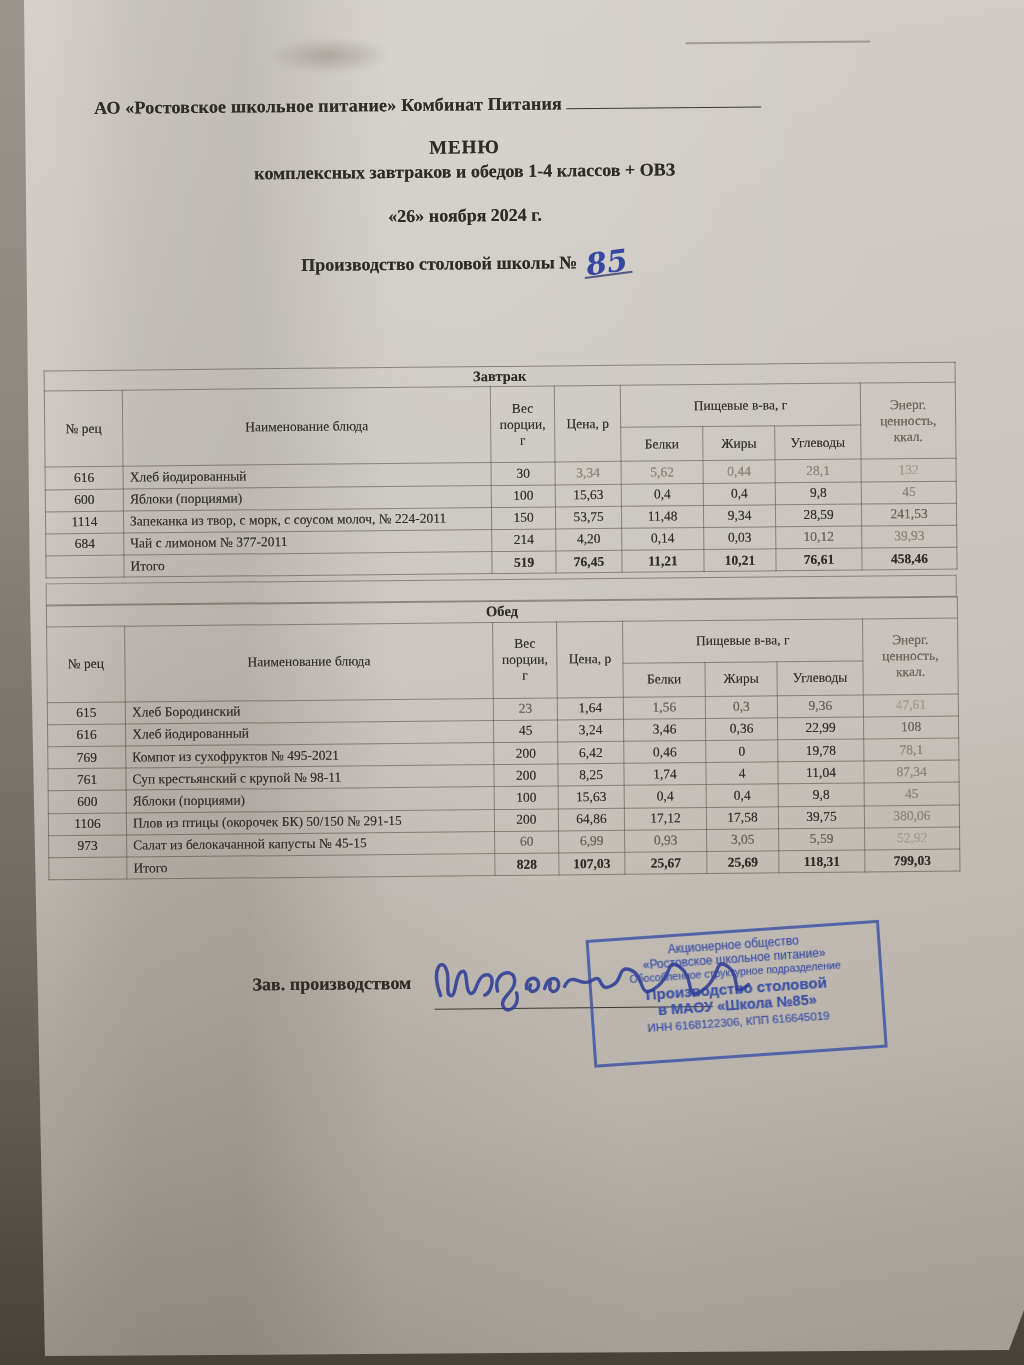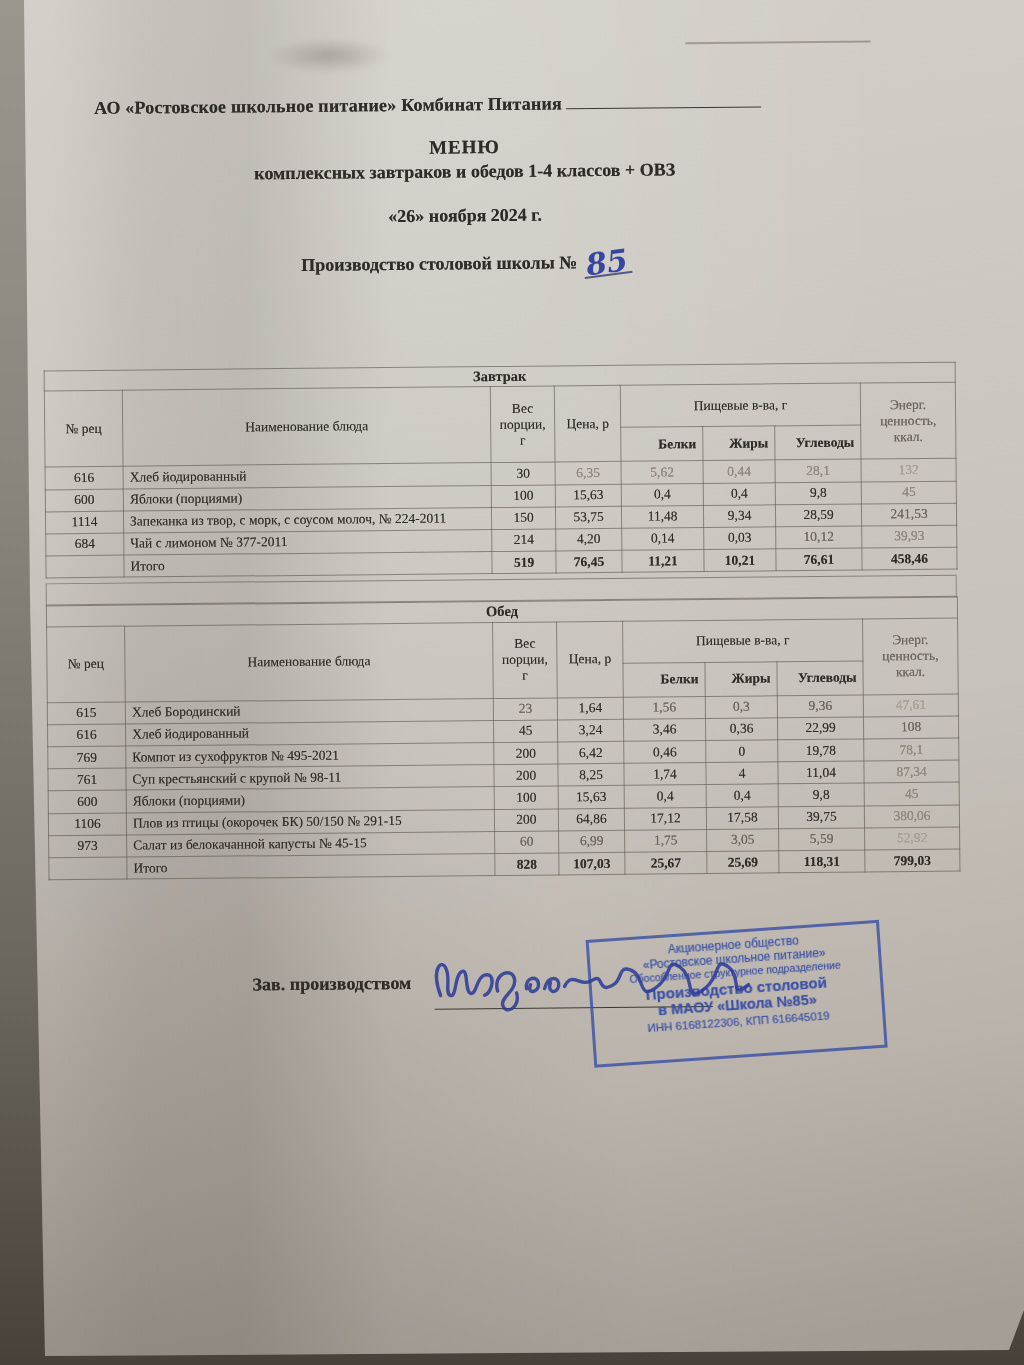--- a/index.html
+++ b/index.html
@@ -34,21 +34,21 @@
     color:#3547a2;font-size:30px;line-height:20px;transform:rotate(-7deg) translateY(5px);
     margin-left:5px;border-bottom:2px solid rgba(52,60,120,.8);padding:0 3px 1px 3px;text-shadow:none;}
 
   .tables{position:absolute;left:42px;top:366px;width:911px;}
   table.menu{border-collapse:collapse;width:911px;table-layout:fixed;}
   table.menu td{border:1px solid rgba(78,72,64,.55);padding:2.5px 6px;font-size:13.5px;line-height:1.2;
     vertical-align:middle;overflow:hidden;text-shadow:0 0 .5px rgba(60,55,48,.55);}
   table.menu{border:1.4px solid rgba(70,64,56,.6);}
   tr.ttl td{font-weight:bold;font-size:14.5px;padding:1px;text-align:center;}
   tr.hdr td{height:36px;text-align:center;}
-  tr.hdr2 td{height:28px;text-align:right;font-weight:bold;}
+  tr.hdr2 td{height:28px;text-align:center;}
   .c{text-align:center;}
   .l{text-align:left;}
   .b{font-weight:bold;}
   .f1{color:#6b655c;}
   .f2{color:#958c80;}
   .f3{color:#b5aa9c;}
   .tight{padding-right:40px !important;}
   .spacer-strip{height:20px;border:1.2px solid rgba(80,74,66,.5);border-top:1.6px solid rgba(80,74,66,.55);margin-top:5px;}
 
   .sig-label{position:absolute;left:245px;top:972px;font-size:18px;font-weight:bold;text-shadow:0 0 .6px rgba(48,44,38,.7);}
@@ -113,21 +113,21 @@
         </tr>
         <tr class="hdr2">
           <td>Белки</td>
           <td>Жиры</td>
           <td>Углеводы</td>
         </tr>
         <tr>
           <td class="c">616</td>
           <td class="l">Хлеб йодированный</td>
           <td class="c">30</td>
-          <td class="c f2">6,35</td>
+          <td class="c f2">3,34</td>
           <td class="c f2">5,62</td>
           <td class="c f2">0,44</td>
           <td class="c f2">28,1</td>
           <td class="c f3">132</td>
         </tr>
         <tr>
           <td class="c">600</td>
           <td class="l">Яблоки (порциями)</td>
           <td class="c">100</td>
           <td class="c">15,63</td>
@@ -257,21 +257,21 @@
           <td class="c">17,12</td>
           <td class="c">17,58</td>
           <td class="c">39,75</td>
           <td class="c f2">380,06</td>
         </tr>
         <tr>
           <td class="c">973</td>
           <td class="l">Салат из белокачанной капусты № 45-15</td>
           <td class="c f1">60</td>
           <td class="c f1">6,99</td>
-          <td class="c f1">1,75</td>
+          <td class="c f1">0,93</td>
           <td class="c f1">3,05</td>
           <td class="c f1">5,59</td>
           <td class="c f3">52,92</td>
         </tr>
         <tr>
           <td class="c"></td>
           <td class="l">Итого</td>
           <td class="c b">828</td>
           <td class="c b">107,03</td>
           <td class="c b">25,67</td>

